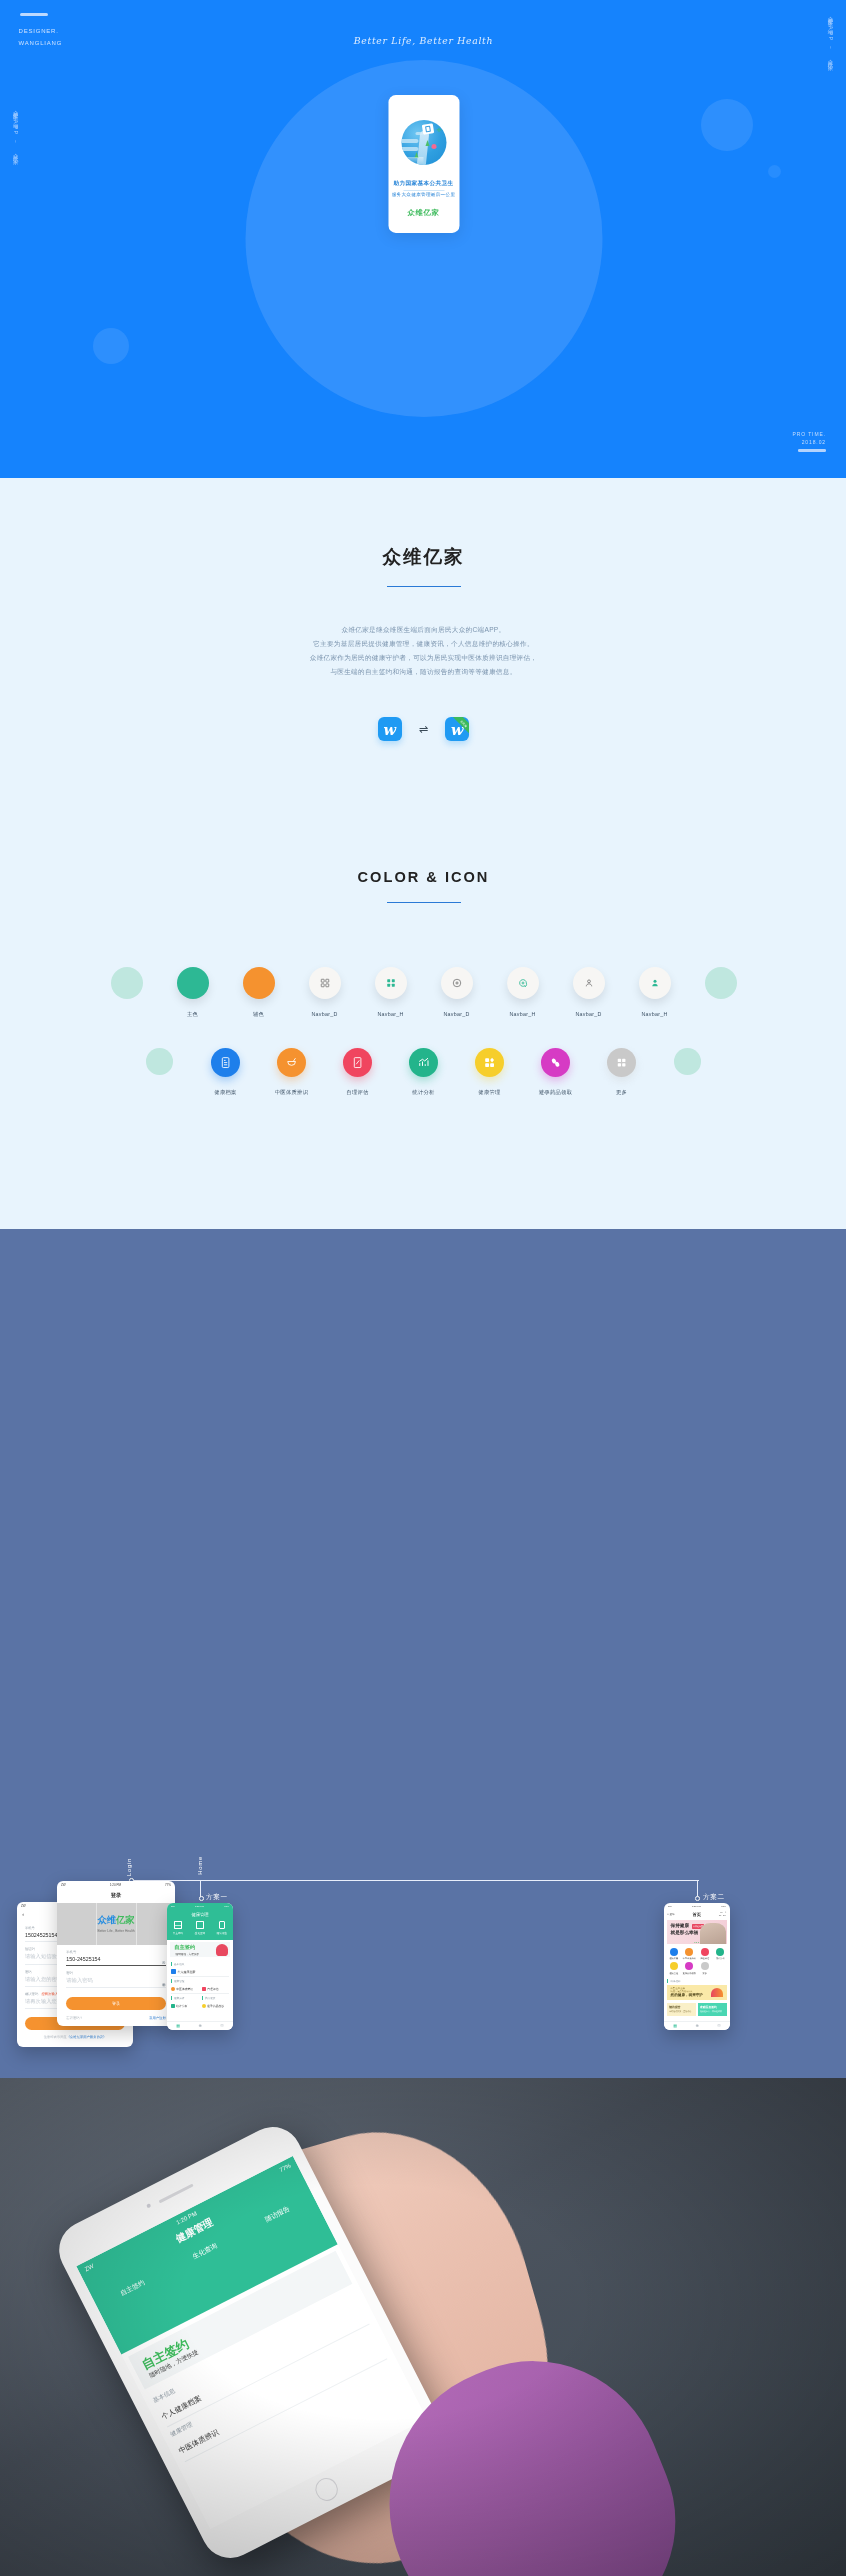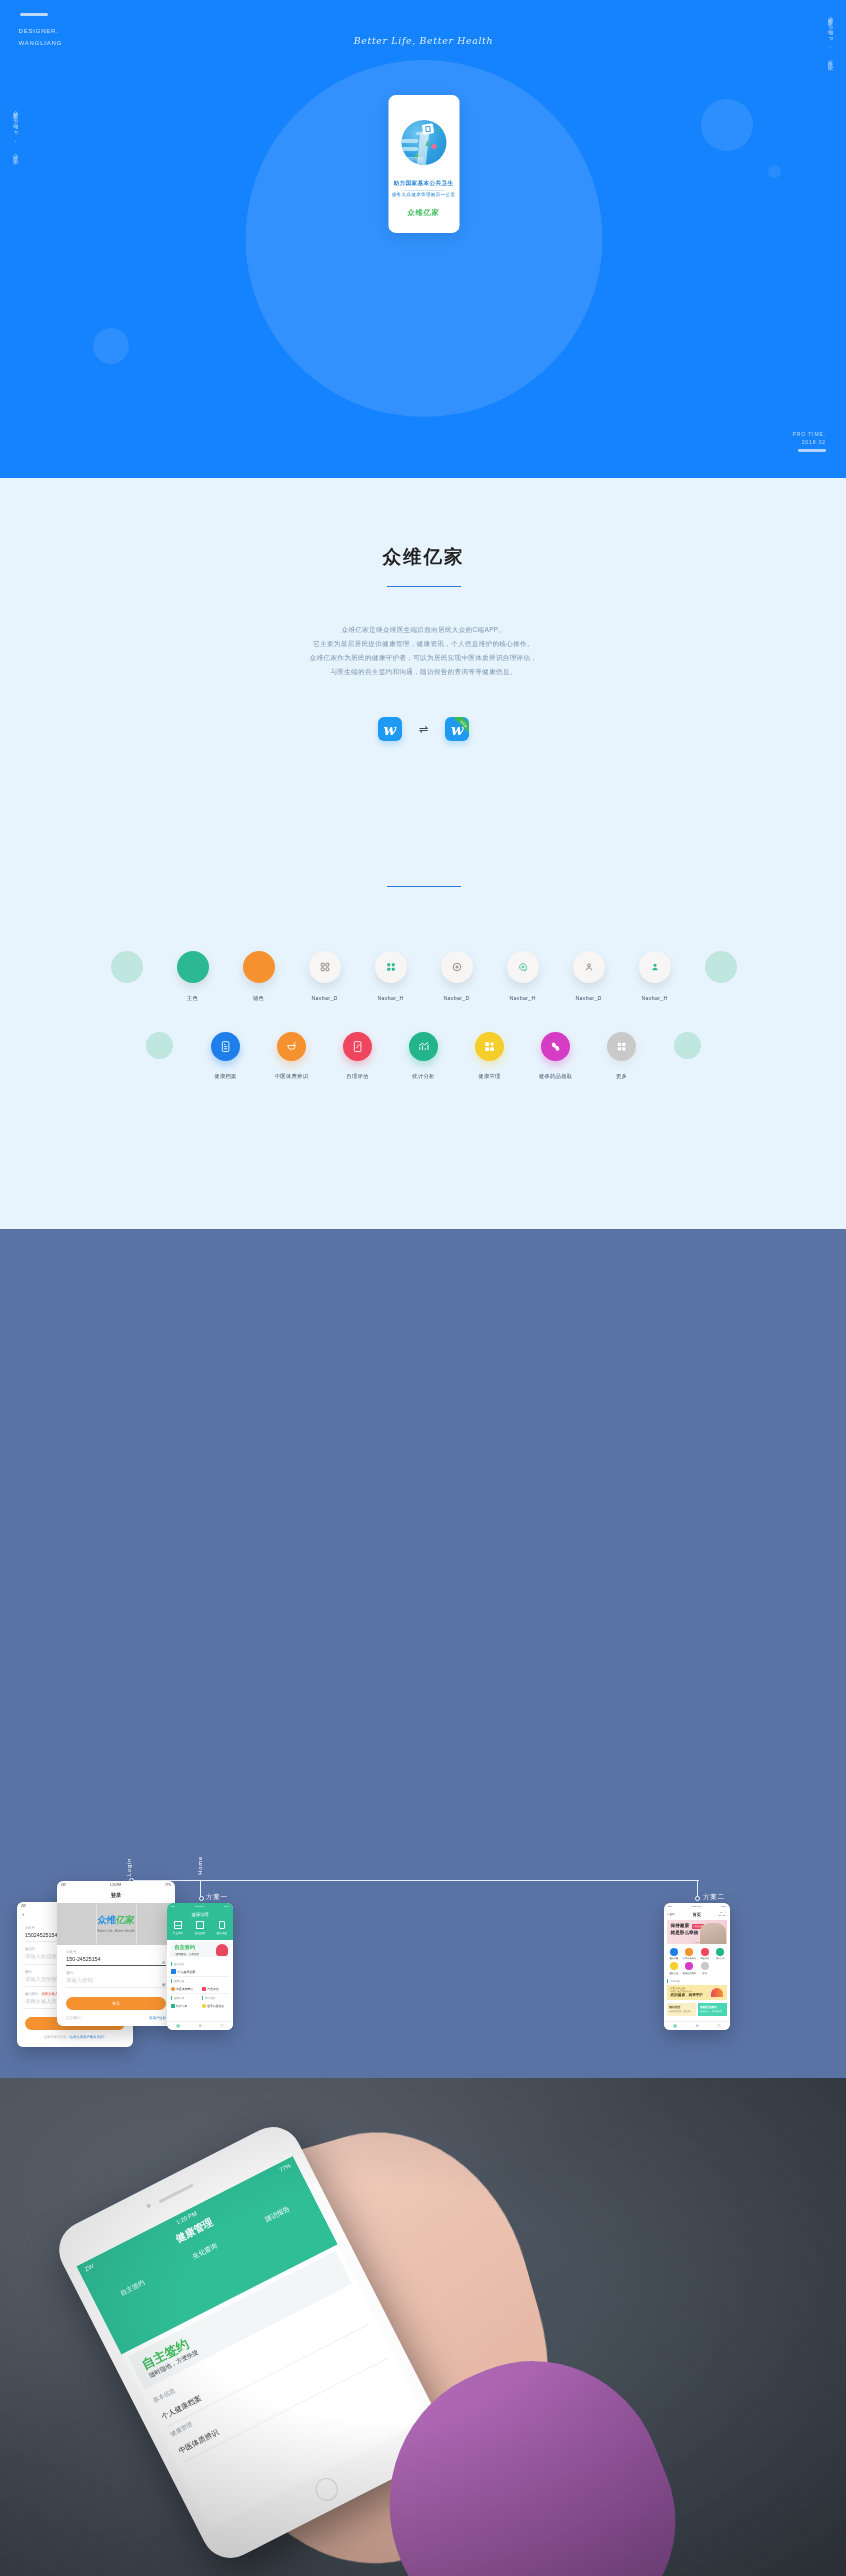--- a/index.html
+++ b/index.html
@@ -214,20 +214,21 @@
     </div>
     <div class="swap">⇌</div>
     <div class="appicon">
       <span class="w">w</span>
       <span class="ribbon">居民版</span>
     </div>
   </div>
 </section>
 
 <section class="coloricon">
+  <h2>COLOR &amp; ICON</h2>
   <div class="rule"></div>
 
   <div class="swrow" id="swrow">
       <div class="swcell">
         <div class="circ" style="background: rgb(191, 231, 223);"></div>
         <div class="swlabel"></div>
       </div>
       <div class="swcell">
         <div class="circ sh" style="background: rgb(45, 184, 148);"></div>
         <div class="swlabel">主色</div>

